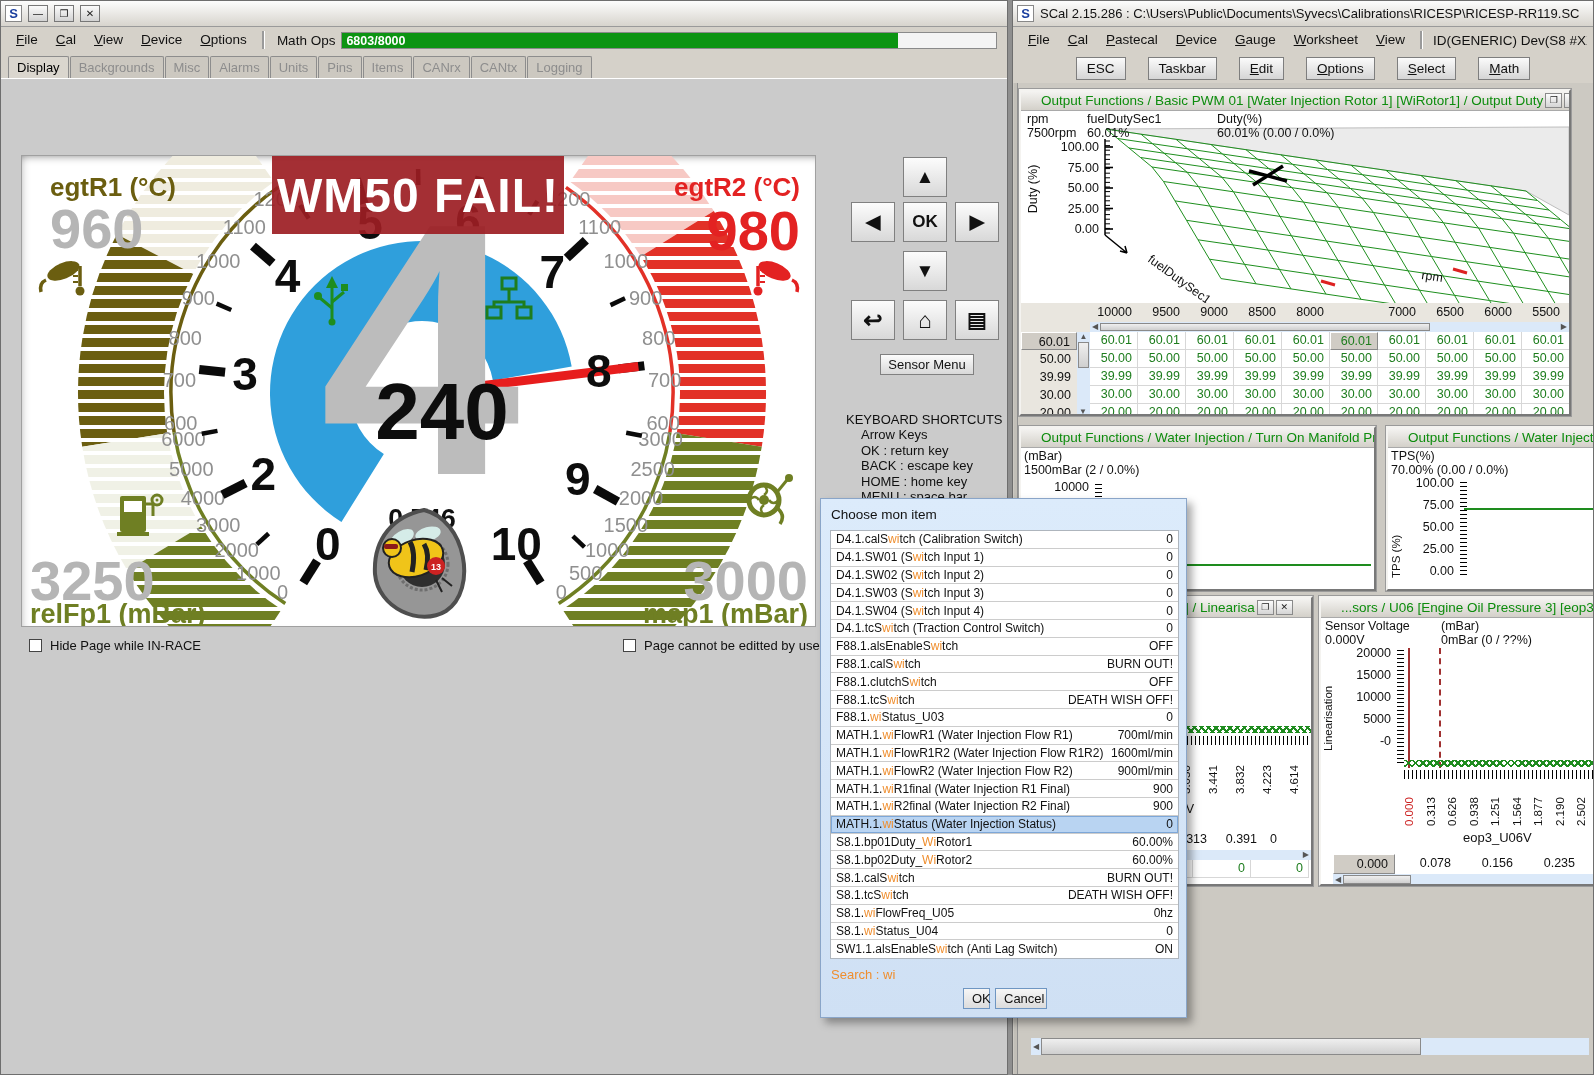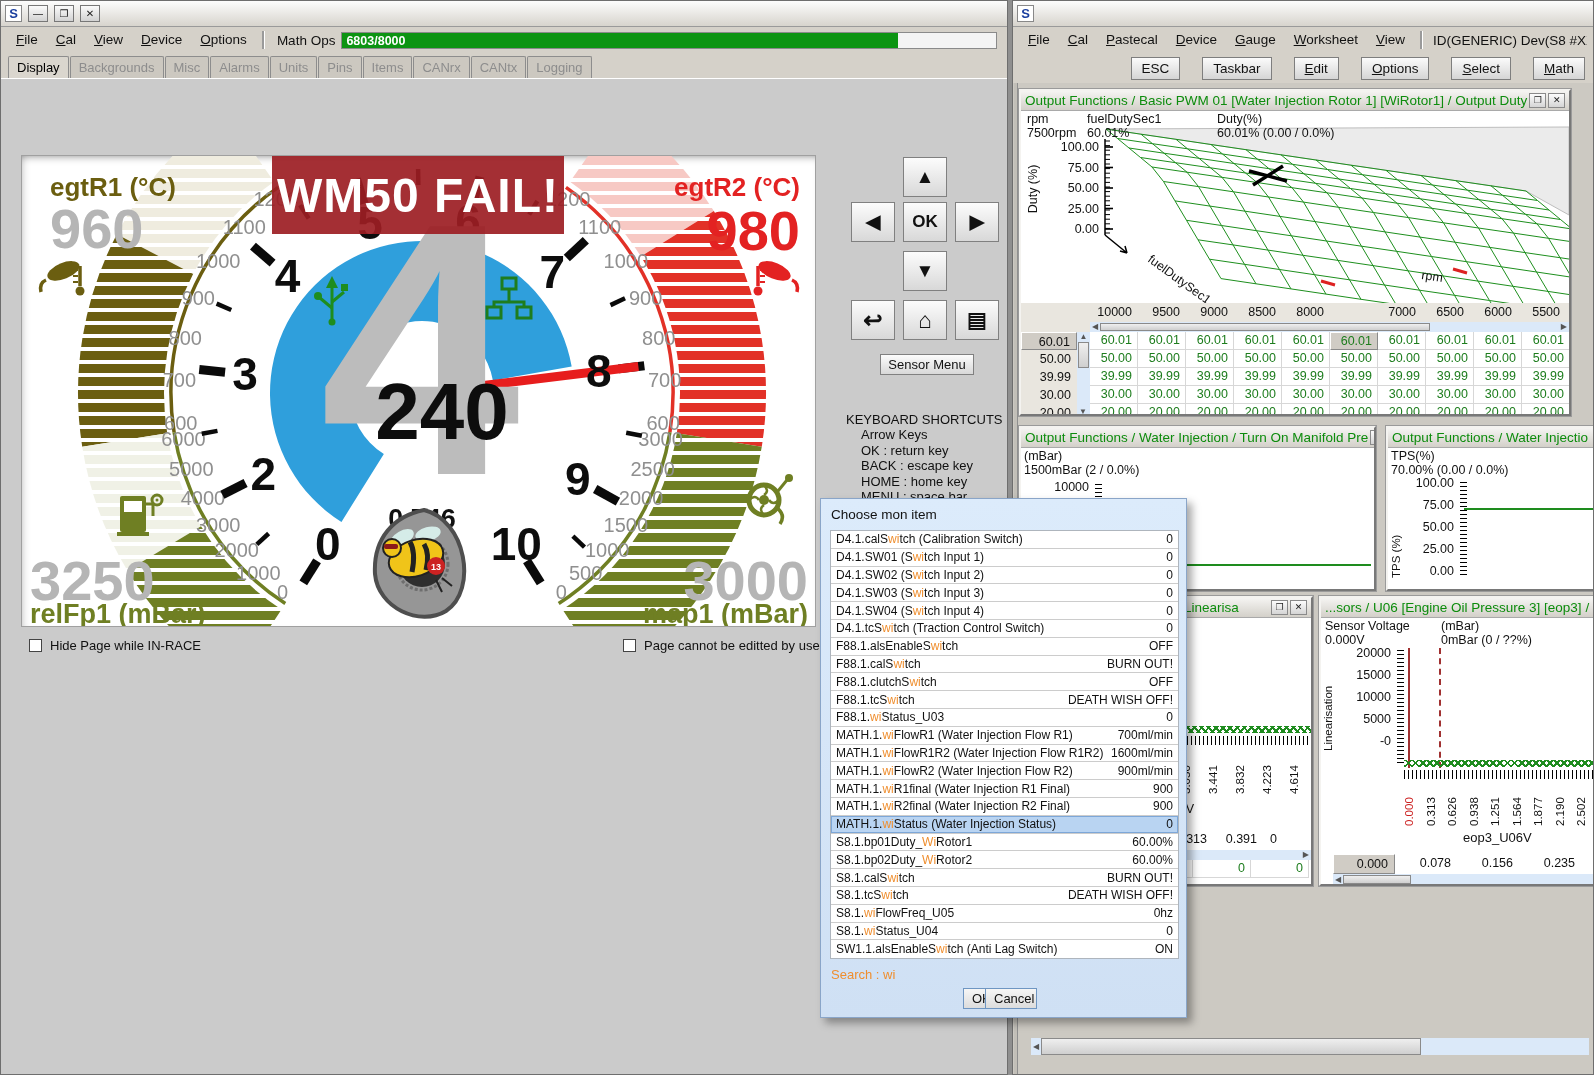--- a/index.html
+++ b/index.html
@@ -17,26 +17,26 @@
   .tab{display:inline-block;border:1px solid #8d8d8d;border-bottom:none;padding:3px 8px 2px;font-size:13px;background:#ccc8c0;color:#8d8d8d;border-radius:2px 2px 0 0}
   .tab.active{background:#dad6ce;color:#000}
   .content{position:absolute;left:0;top:77px;right:0;bottom:0;background:#cbcbcb;border-top:1px solid #fff}
   .page{position:absolute;left:20px;top:76px;width:795px;height:472px;background:#fff;border:1px solid #a0a0a0;box-shadow:inset 0 7px 9px -7px rgba(0,0,0,.45), inset 7px 0 9px -7px rgba(0,0,0,.25)}
   .navbtn{position:absolute;width:44px;height:40px;border:1px solid #808080;background:linear-gradient(#fcfcfc,#d8d8d8);font-size:19px;color:#111;text-align:center;line-height:38px;font-weight:bold}
   .smallbtn{border:1px solid #808080;background:linear-gradient(#fcfcfc,#d8d8d8);font-size:13px;color:#111;text-align:center}
   .sc-line{font-size:13px;line-height:15.4px;color:#111}
   .cbx{position:absolute;width:13px;height:13px;background:#fff;border:1px solid #444}
   .cbl{position:absolute;font-size:13px;color:#111}
   
-  .toolbar{height:30px;display:flex;align-items:center;justify-content:flex-end;gap:22px;padding:0 8px}
+  .toolbar{height:30px;display:flex;align-items:center;justify-content:center;gap:22px;padding:0 8px}
   .tbtn{display:inline-block;border:1px solid #7e7e7e;background:linear-gradient(#fbfbfb,#d5d5d5);padding:3px 10px;font-size:13.5px;color:#111}
   .tbtn.ul::first-letter{text-decoration:underline}
   .mdi{position:absolute;left:0;top:82px;right:0;bottom:0;background:#ccc9c2;overflow:hidden}
   .child{position:absolute;border:2px solid;border-color:#f4f3f0 #787878 #787878 #f4f3f0;background:#d5d1c9;box-shadow:0 0 0 1px #9a9a9a}
-  .ctitle{height:20px;background:linear-gradient(#f5f4f2,#d3d0c9);display:flex;align-items:center;padding:0 4px;font-size:13.5px;color:#0d8c0d;white-space:nowrap;overflow:hidden;border-bottom:1px solid #a9a9a9}
+  .ctitle{height:20px;background:linear-gradient(#f5f4f2,#d3d0c9);display:flex;align-items:center;padding:0 20px;font-size:13.5px;color:#0d8c0d;white-space:nowrap;overflow:hidden;border-bottom:1px solid #a9a9a9}
   .ctitle .sp{flex:1}
   .cbtn{width:17px;height:15px;flex:none;border:1px solid #8a8a8a;background:linear-gradient(#fcfcfc,#d5d5d5);font-size:9px;line-height:13px;text-align:center;color:#222;margin-left:2px}
   .cbody{position:relative;background:#fff;overflow:hidden;height:calc(100% - 20px)}
   .plabel{position:absolute;font-size:12.5px;color:#111;white-space:nowrap}
   .vtext{position:absolute;writing-mode:vertical-rl;transform:rotate(180deg);font-size:11.5px;color:#111}
   .combx{position:absolute;background:repeating-linear-gradient(90deg,#000 0 1px,transparent 1px 4px)}
   .comby{position:absolute;background:repeating-linear-gradient(180deg,#000 0 1px,transparent 1px 4px)}
   .hatch{position:absolute;height:7px;background:repeating-linear-gradient(45deg,#1f8c1f 0 2px,transparent 2px 5px),repeating-linear-gradient(-45deg,#1f8c1f 0 2px,transparent 2px 5px)}
   .greenline{position:absolute;height:2px;background:#1e8c1e}
   .ytick{position:absolute;font-size:12.5px;color:#111;text-align:right;width:60px}
@@ -303,20 +303,21 @@
     <div class="cbx" style="left:28px;top:560px"></div>
     <div class="cbl" style="left:49px;top:559px">Hide Page while IN-RACE</div>
     <div class="cbx" style="left:622px;top:560px"></div>
     <div class="cbl" style="left:643px;top:559px">Page cannot be editted by user</div>
   </div>
 </div>
 
 <div class="win" id="scal" style="left:1012px;top:0;width:582px;height:1075px">
   <div class="titlebar">
     <div class="appicon">S</div>
+    <div class="tb-title">SCal 2.15.286  :  C:\Users\Public\Documents\Syvecs\Calibrations\RICESP\RICESP-RR119.SC</div>
   </div>
   <div class="menubar" id="sc-menubar">
       <div class="mi">File</div>
       <div class="mi">Cal</div>
       <div class="mi">Pastecal</div>
       <div class="mi">Device</div>
       <div class="mi">Gauge</div>
       <div class="mi">Worksheet</div>
       <div class="mi">View</div>
       <div class="msep"></div>
@@ -793,14 +794,14 @@
       </div>
       <div class="drow">
         <span>SW1.1.alsEnableS</span>
         <span class="hi">wi</span>
         <span>tch (Anti Lag Switch)</span>
         <span class="val">ON</span>
       </div>
     </div>
   <div id="dlg-search">Search : wi</div>
   <div class="dlgbtn" style="left:142px;width:27px">OK</div>
-  <div class="dlgbtn" style="left:164px;width:52px">Cancel</div>
+  <div class="dlgbtn" style="left:174px;width:52px">Cancel</div>
 </div>
 
 </body></html>

